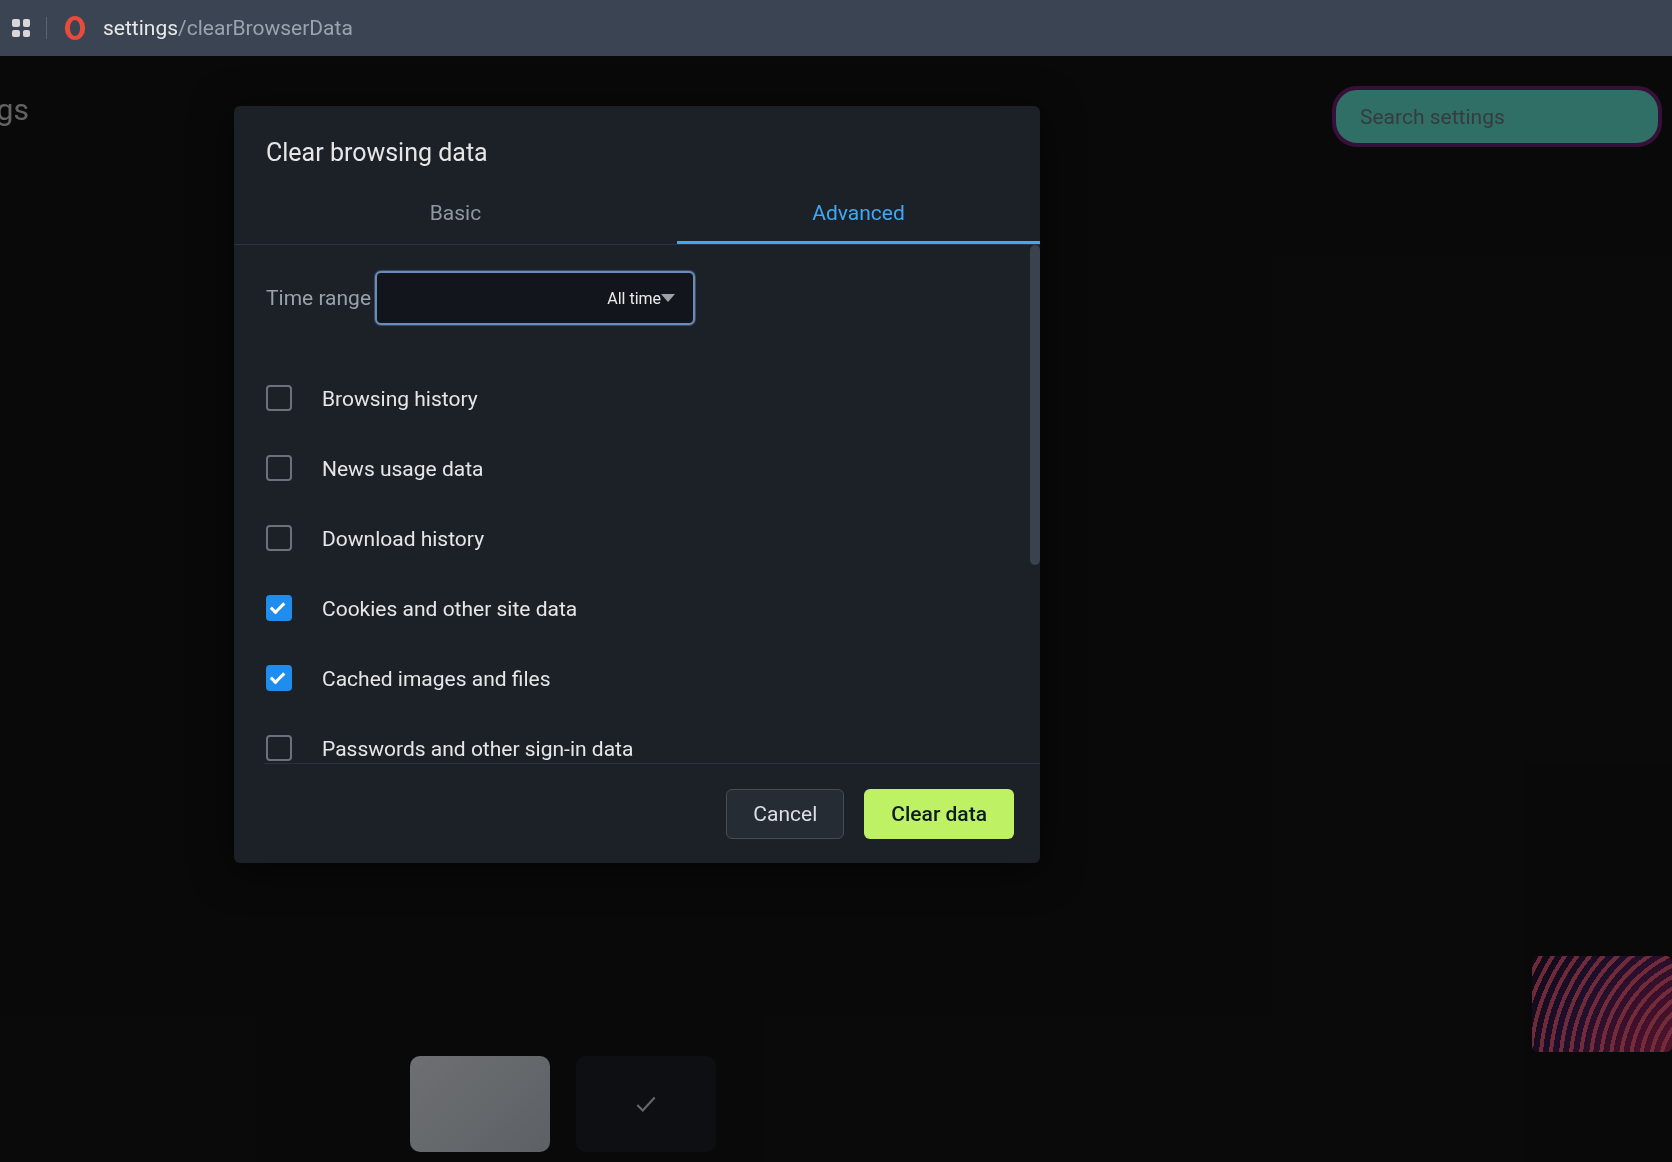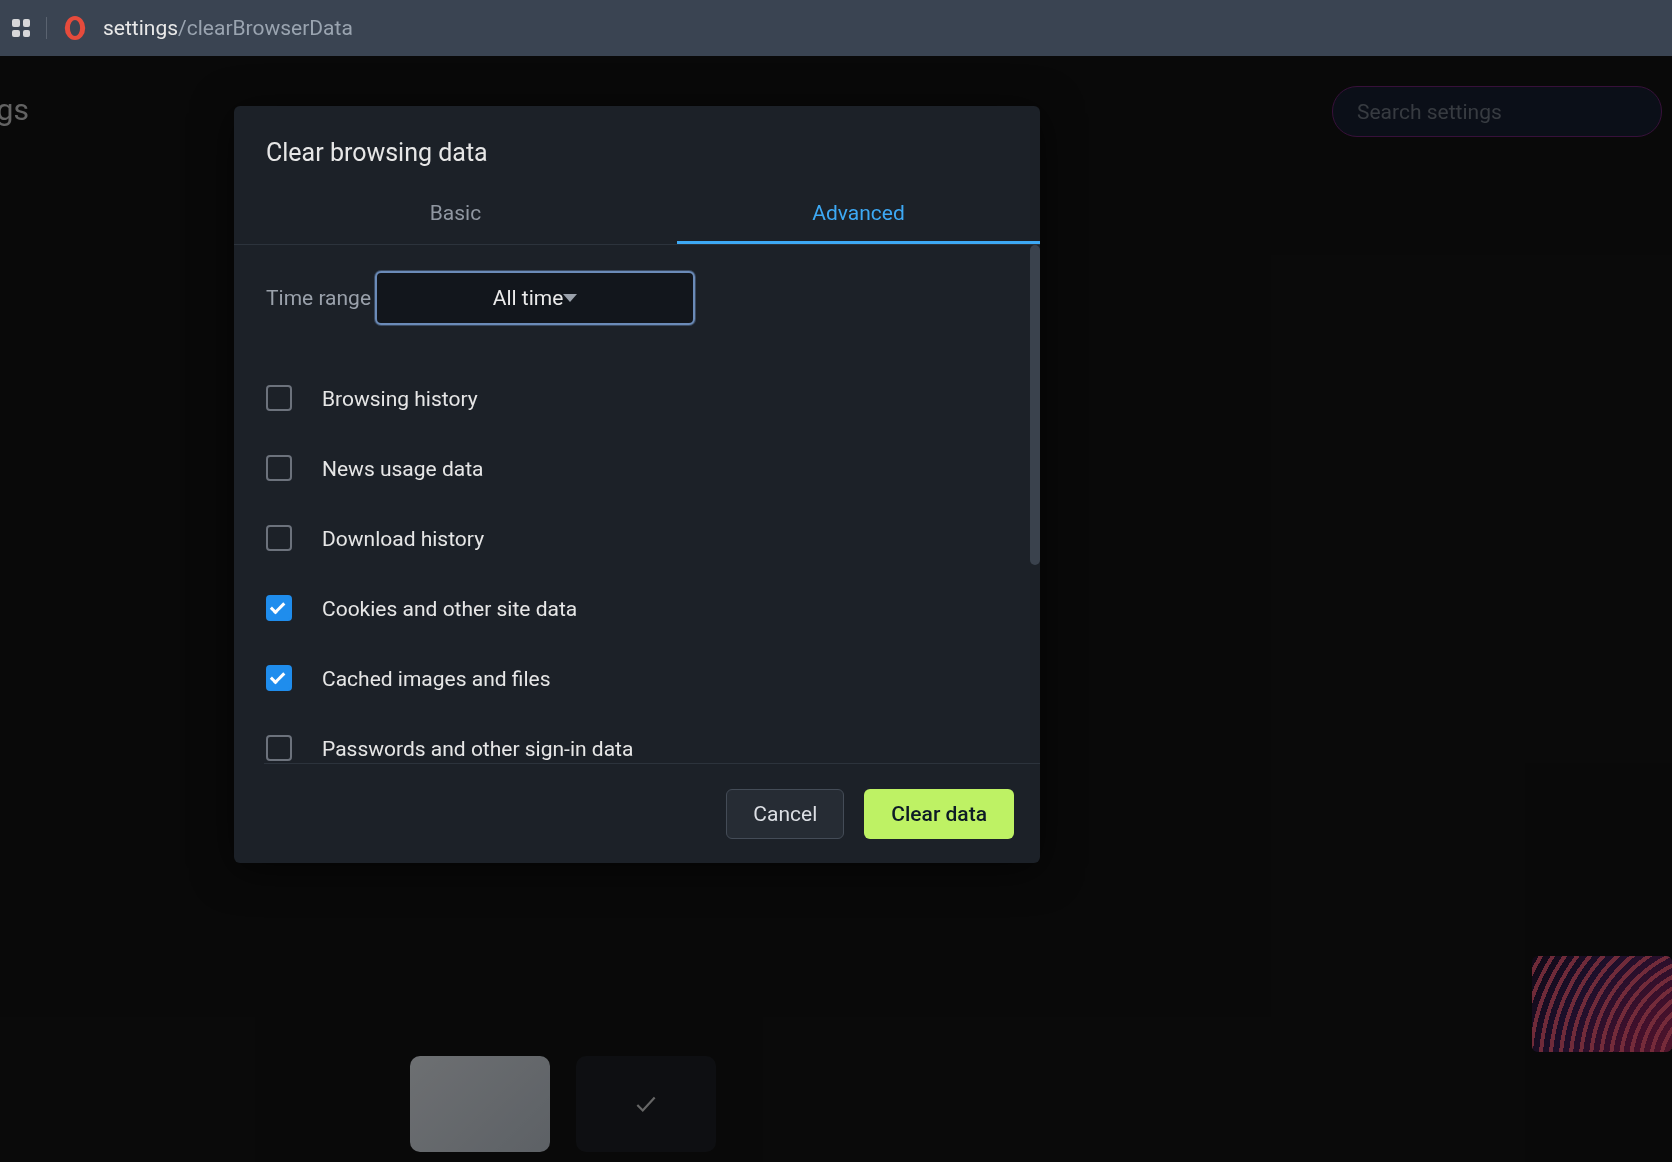--- a/index.html
+++ b/index.html
@@ -70,24 +70,24 @@
     top: 36px;
     font-size: 30px;
     color: #d0d0d0;
     font-weight: 400;
   }
   .search-box {
     position: absolute;
     top: 30px;
     right: 10px;
     width: 330px;
-    height: 51px;
-    border: 1px solid #701a75;
+    height: 61px;
+    border: 4px solid #701a75;
     border-radius: 25px;
-    background: #0f172a;
+    background: #5eead4;
     color: #6f7885;
     font-size: 21px;
     padding: 0 24px;
     outline: none;
   }
   .search-box::placeholder { color: #6f7885; }
 
   .backdrop-overlay {
     position: absolute;
     inset: 0;
@@ -149,24 +149,24 @@
     color: #9aa1ab;
   }
   .select {
     width: 320px;
     height: 54px;
     background: #12161c;
     border: 2px solid #6b8bb8;
     border-radius: 6px;
     display: flex;
     align-items: center;
-    justify-content: center;
+    justify-content: flex-end;
     padding: 0 18px;
     color: #eaeaea;
-    font-size: 21px;
+    font-size: 16px;
     cursor: pointer;
     box-shadow: 0 0 0 1px rgba(107,139,184,0.4);
   }
   .caret-down {
     width: 0; height: 0;
     border-left: 7px solid transparent;
     border-right: 7px solid transparent;
     border-top: 8px solid #9aa1ab;
   }
 

